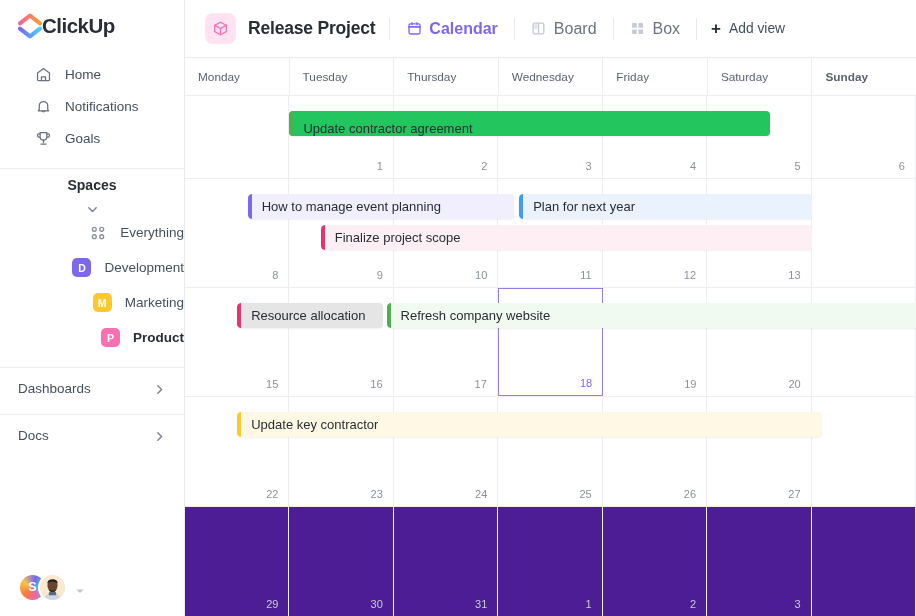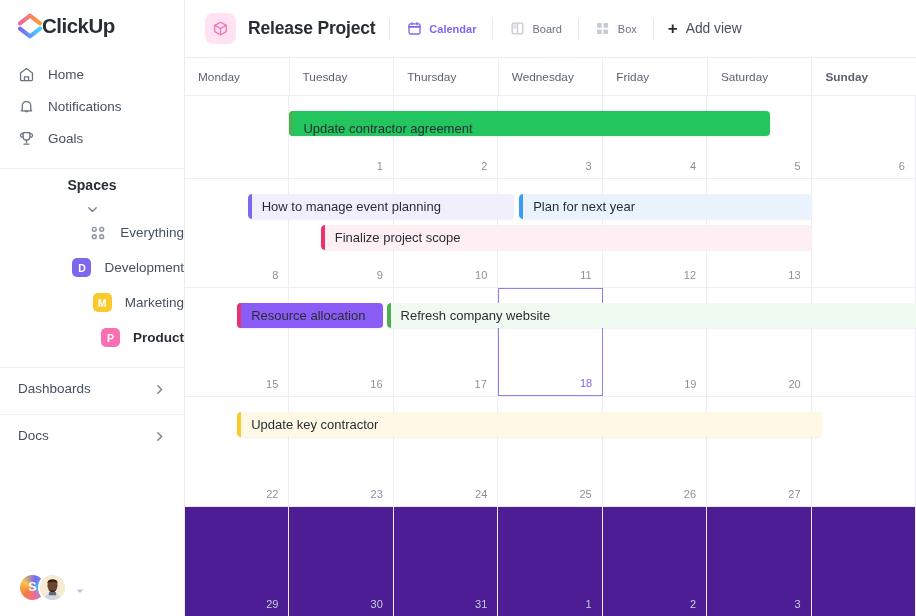--- a/index.html
+++ b/index.html
@@ -27,20 +27,21 @@
     padding-left: 18px; 
   }
   .logo-mark { width: 24px; height: 26px; display:block; }
   .logo-word { font-size: 20.5px; font-weight: 700; letter-spacing: -0.5px; color: #2a2e34; }
 
   .nav-section { padding: 6px 0 8px 0; }
   .nav-item {
     height: 32px; display: flex; align-items: center;
     padding-left: 18px; gap: 13px; cursor: pointer;
     color: #5c6370;
+    margin-left: 17px;
   }
   .nav-item .lbl { font-size: 13.5px; color: #45505e; }
   .nav-ico { width: 17px; height: 17px; display:flex; align-items:center; justify-content:center; flex:none; }
   .nav-ico svg { display:block; }
 
   .divider { height: 1px; background: #eceef2; margin: 6px 0 0 0; }
 
   .spaces-head {
     height: 38px; display: flex; align-items: center;
     padding: 0 18px; cursor: pointer;
@@ -93,21 +94,21 @@
     padding-left: 20px; gap: 0; background: #fff;
   }
   .proj-ico {
     width: 31px; height: 31px; border-radius: 8px; background: #ffe3f2;
     display: flex; align-items: center; justify-content: center; flex: none;
   }
   .proj-title { font-size: 17.5px; font-weight: 700; color: #292d34; margin-left: 12px; letter-spacing:-0.2px;}
   .vsep { width: 1px; height: 22px; background: #e7e9ee; margin: 0 14px; flex:none; }
   .view-tab {
     display: flex; align-items: center; gap: 7px; cursor: pointer;
-    font-size: 11px; color: #6b7280; padding: 4px 2px; white-space:nowrap;
+    font-size: 16px; color: #6b7280; padding: 4px 2px; white-space:nowrap;
   }
   .view-tab.active { color: #7b68ee; font-weight: 600; }
   .view-tab .ti { width:16px;height:16px;display:flex;align-items:center;justify-content:center;flex:none;}
   .addview { display:flex; align-items:center; gap:8px; cursor:pointer; font-size:13.8px; color:#45505e; white-space:nowrap;}
   .plus { font-size: 17px; font-weight: 700; line-height: 1; color:#292d34; }
 
   
   .cal { flex: 1; display: flex; flex-direction: column; border-top: 1px solid #e9ebf0; min-height:0;}
   .dow-row { height: 38px; display: flex; flex: none; border-bottom: 1px solid #eceef2; }
   .dow {
@@ -440,21 +441,21 @@
               <span class="daynum">18</span>
             </div>
             <div class="cell">
               <span class="daynum">19</span>
             </div>
             <div class="cell">
               <span class="daynum">20</span>
             </div>
             <div class="cell"></div>
             <div class="ev-layer">
-              <div class="ev" style="left: 7.14286%; width: 20%; top: 15px; background: #8b5cf6;">
+              <div class="ev" style="left: 7.14286%; width: 20%; top: 15px; background: #e5e5e5;">
                 <span class="bar" style="background: rgb(232, 51, 109);"></span>
                 <span class="txt">Resource allocation</span>
               </div>
               <div class="ev" style="left: 27.5714%; width: 72.8571%; top: 15px; background: rgb(241, 250, 241);">
                 <span class="bar" style="background: rgb(76, 175, 80);"></span>
                 <span class="txt">Refresh company website</span>
               </div>
             </div>
           </div>
           <div class="week w4">

